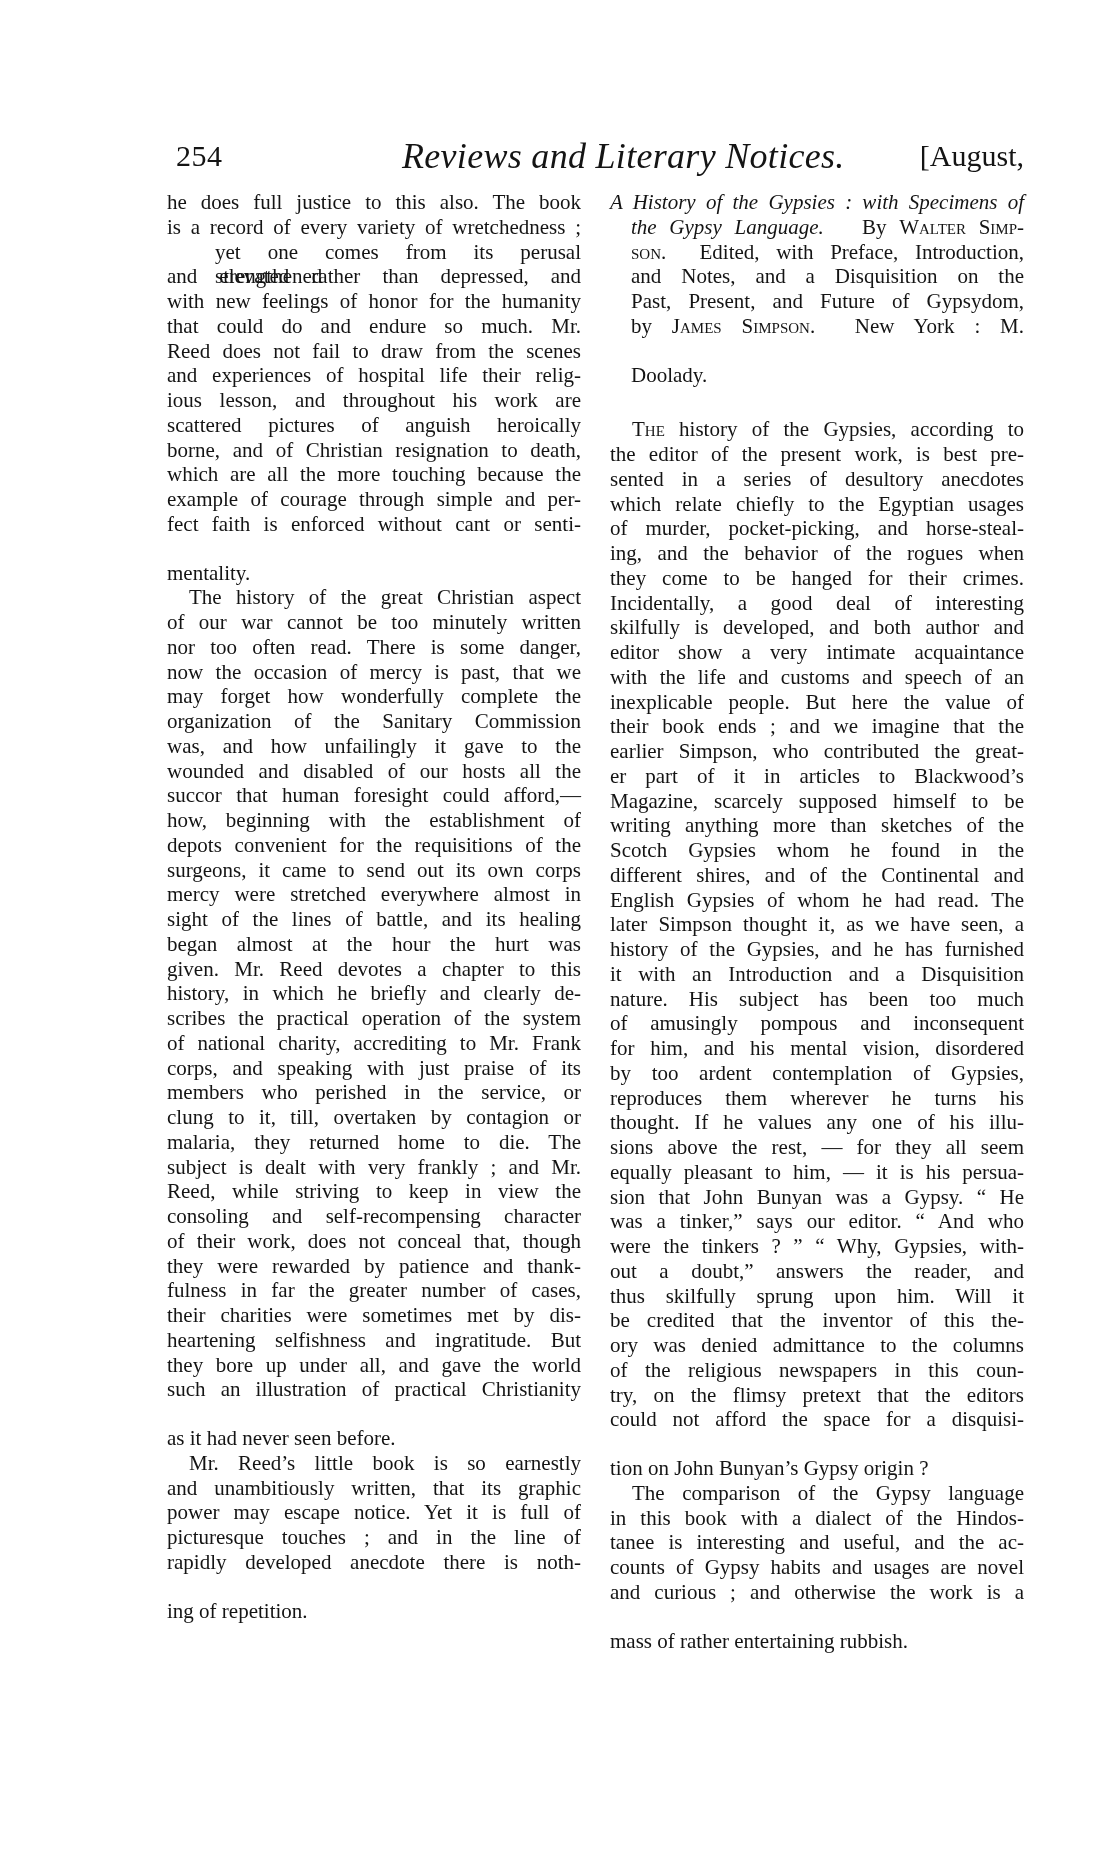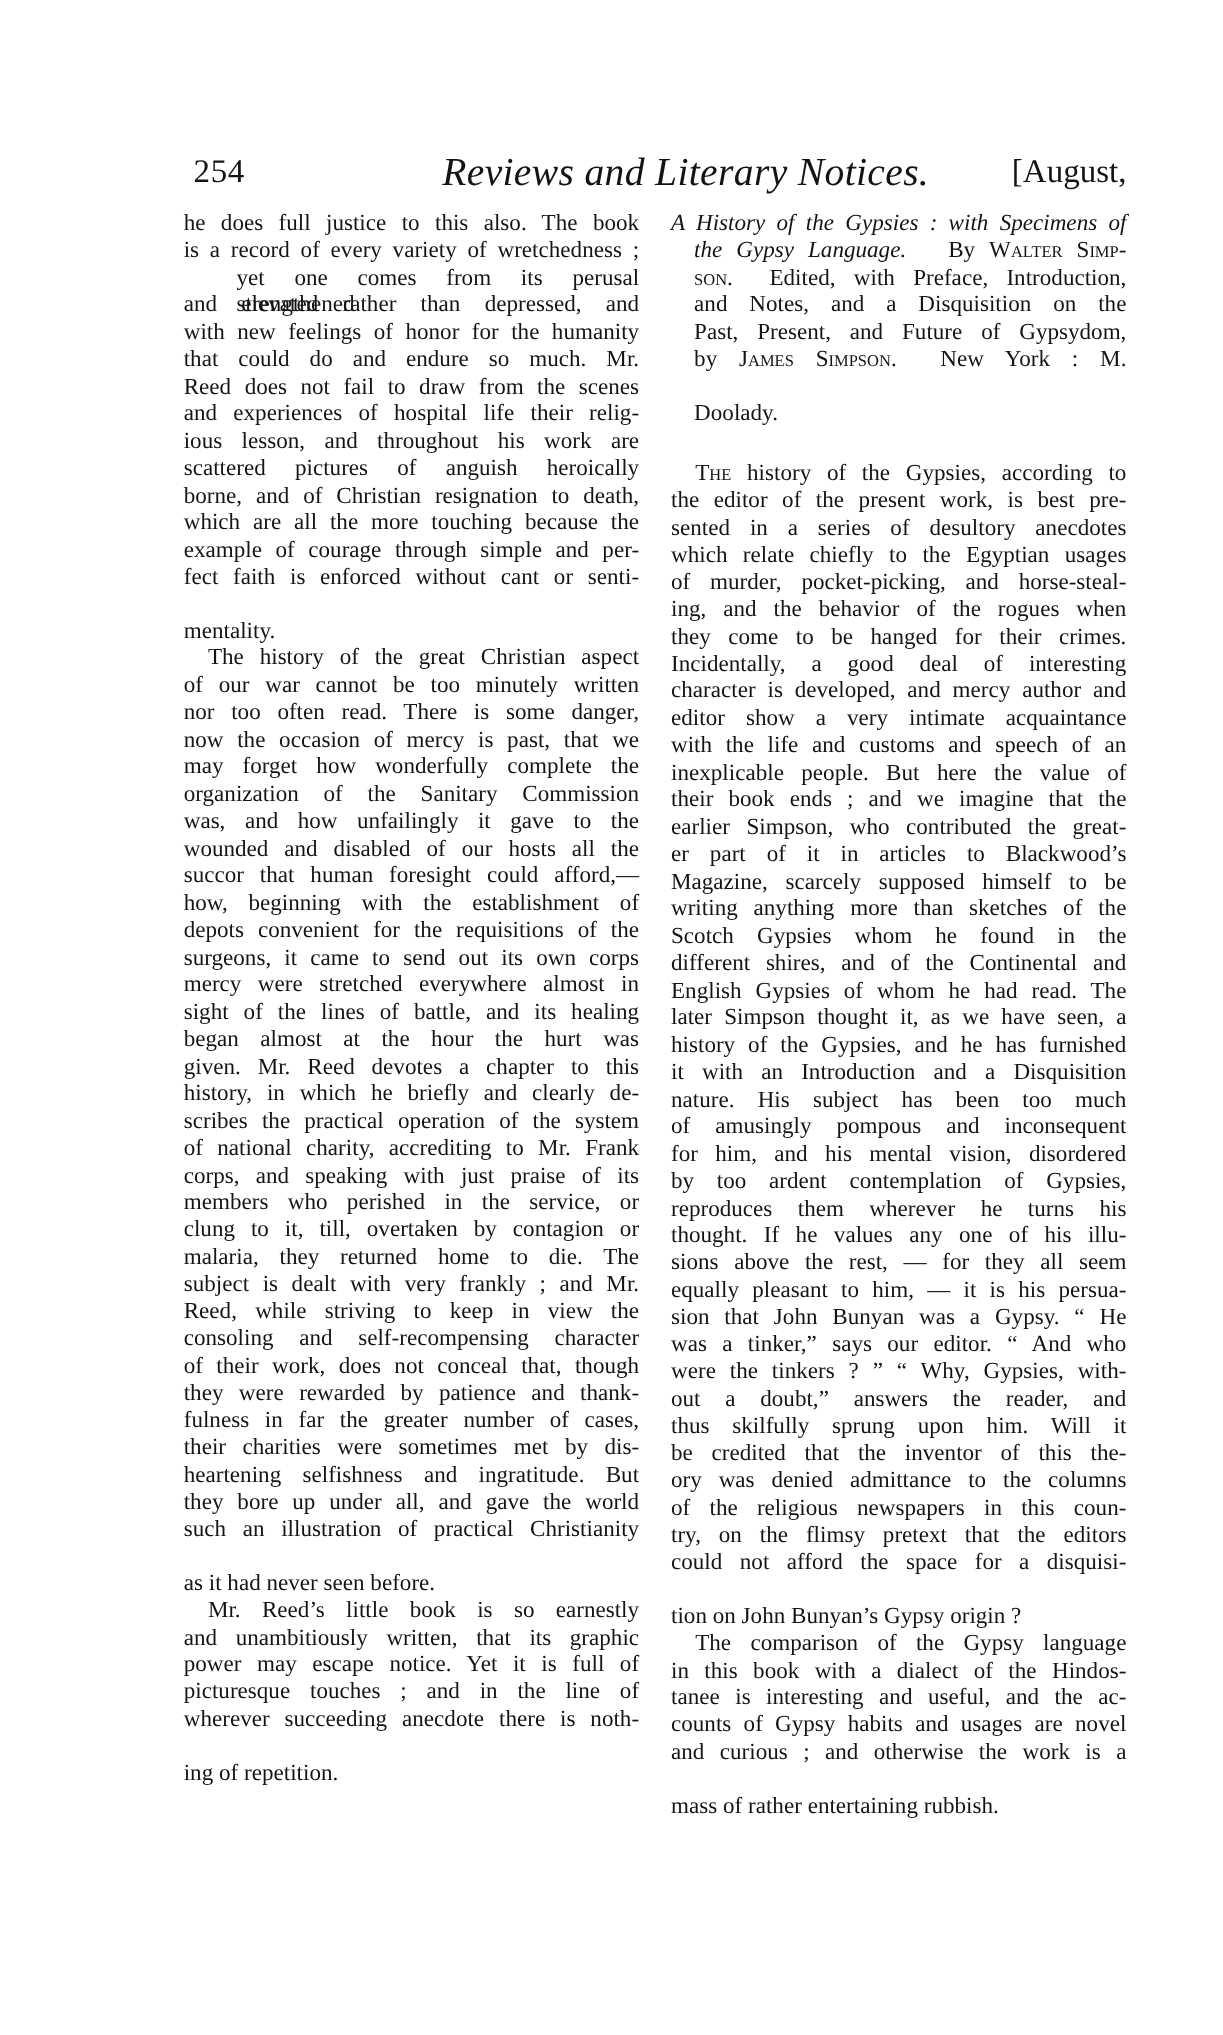--- a/index.html
+++ b/index.html
@@ -157,21 +157,21 @@
         <span class="line" style="white-space: normal; word-spacing: 0px;">they bore up under all, and gave the world</span>
         <span class="line" style="white-space: normal; word-spacing: 0px;">such an illustration of practical Christianity</span>
         <span class="line last" style="white-space: normal; word-spacing: 0px;">as it had never seen before.</span>
       </div>
       <div class="para-gap"></div>
       <div>
         <span class="line indent" style="white-space: normal; word-spacing: 0px;">Mr. Reed’s little book is so earnestly</span>
         <span class="line" style="white-space: normal; word-spacing: 0px;">and unambitiously written, that its graphic</span>
         <span class="line" style="white-space: normal; word-spacing: 0px;">power may escape notice.  Yet it is full of</span>
         <span class="line" style="white-space: normal; word-spacing: 0px;">picturesque touches ; and in the line of</span>
-        <span class="line" style="white-space: normal; word-spacing: 0px;">wherever succeeding anecdote there is noth-</span>
+        <span class="line" style="white-space: normal; word-spacing: 0px;">rapidly developed anecdote there is noth-</span>
         <span class="line last" style="white-space: normal; word-spacing: 0px;">ing of repetition.</span>
       </div>
     </div>
 
   <div class="column col-right" id="col-right">
     <div class="heading-block">
       <span class="line hang-first italic" style="white-space: normal; word-spacing: 0px;">A History of the Gypsies : with Specimens of</span>
       <span class="line hang" style="white-space: normal; word-spacing: 0px;"><span class="italic">the Gypsy Language.</span>&nbsp;&nbsp; <span>By</span> <span class="sc">Walter Simp-</span></span>
       <span class="line hang" style="white-space: normal; word-spacing: 0px;"><span class="sc">son.</span>&nbsp; <span>Edited, with Preface, Introduction,</span></span>
       <span class="line hang" style="white-space: normal; word-spacing: 0px;">and Notes, and a Disquisition on the</span>
@@ -184,21 +184,21 @@
     <div id="right-body">
         <div>
           <span class="line indent" style="white-space: normal; word-spacing: 0px;"><span class="sc">The</span> <span>history of the Gypsies, according to</span></span>
           <span class="line" style="white-space: normal; word-spacing: 0px;">the editor of the present work, is best pre-</span>
           <span class="line" style="white-space: normal; word-spacing: 0px;">sented in a series of desultory anecdotes</span>
           <span class="line" style="white-space: normal; word-spacing: 0px;">which relate chiefly to the Egyptian usages</span>
           <span class="line" style="white-space: normal; word-spacing: 0px;">of murder, pocket-picking, and horse-steal-</span>
           <span class="line" style="white-space: normal; word-spacing: 0px;">ing, and the behavior of the rogues when</span>
           <span class="line" style="white-space: normal; word-spacing: 0px;">they come to be hanged for their crimes.</span>
           <span class="line" style="white-space: normal; word-spacing: 0px;">Incidentally, a good deal of interesting</span>
-          <span class="line" style="white-space: normal; word-spacing: 0px;">character is developed, and mercy author and</span>
+          <span class="line" style="white-space: normal; word-spacing: 0px;">skilfully is developed, and both author and</span>
           <span class="line" style="white-space: normal; word-spacing: 0px;">editor show a very intimate acquaintance</span>
           <span class="line" style="white-space: normal; word-spacing: 0px;">with the life and customs and speech of an</span>
           <span class="line" style="white-space: normal; word-spacing: 0px;">inexplicable people.  But here the value of</span>
           <span class="line" style="white-space: normal; word-spacing: 0px;">their book ends ; and we imagine that the</span>
           <span class="line" style="white-space: normal; word-spacing: 0px;">earlier Simpson, who contributed the great-</span>
           <span class="line" style="white-space: normal; word-spacing: 0px;">er part of it in articles to Blackwood’s</span>
           <span class="line" style="white-space: normal; word-spacing: 0px;">Magazine, scarcely supposed himself to be</span>
           <span class="line" style="white-space: normal; word-spacing: 0px;">writing anything more than sketches of the</span>
           <span class="line" style="white-space: normal; word-spacing: 0px;">Scotch Gypsies whom he found in the</span>
           <span class="line" style="white-space: normal; word-spacing: 0px;">different shires, and of the Continental and</span>

